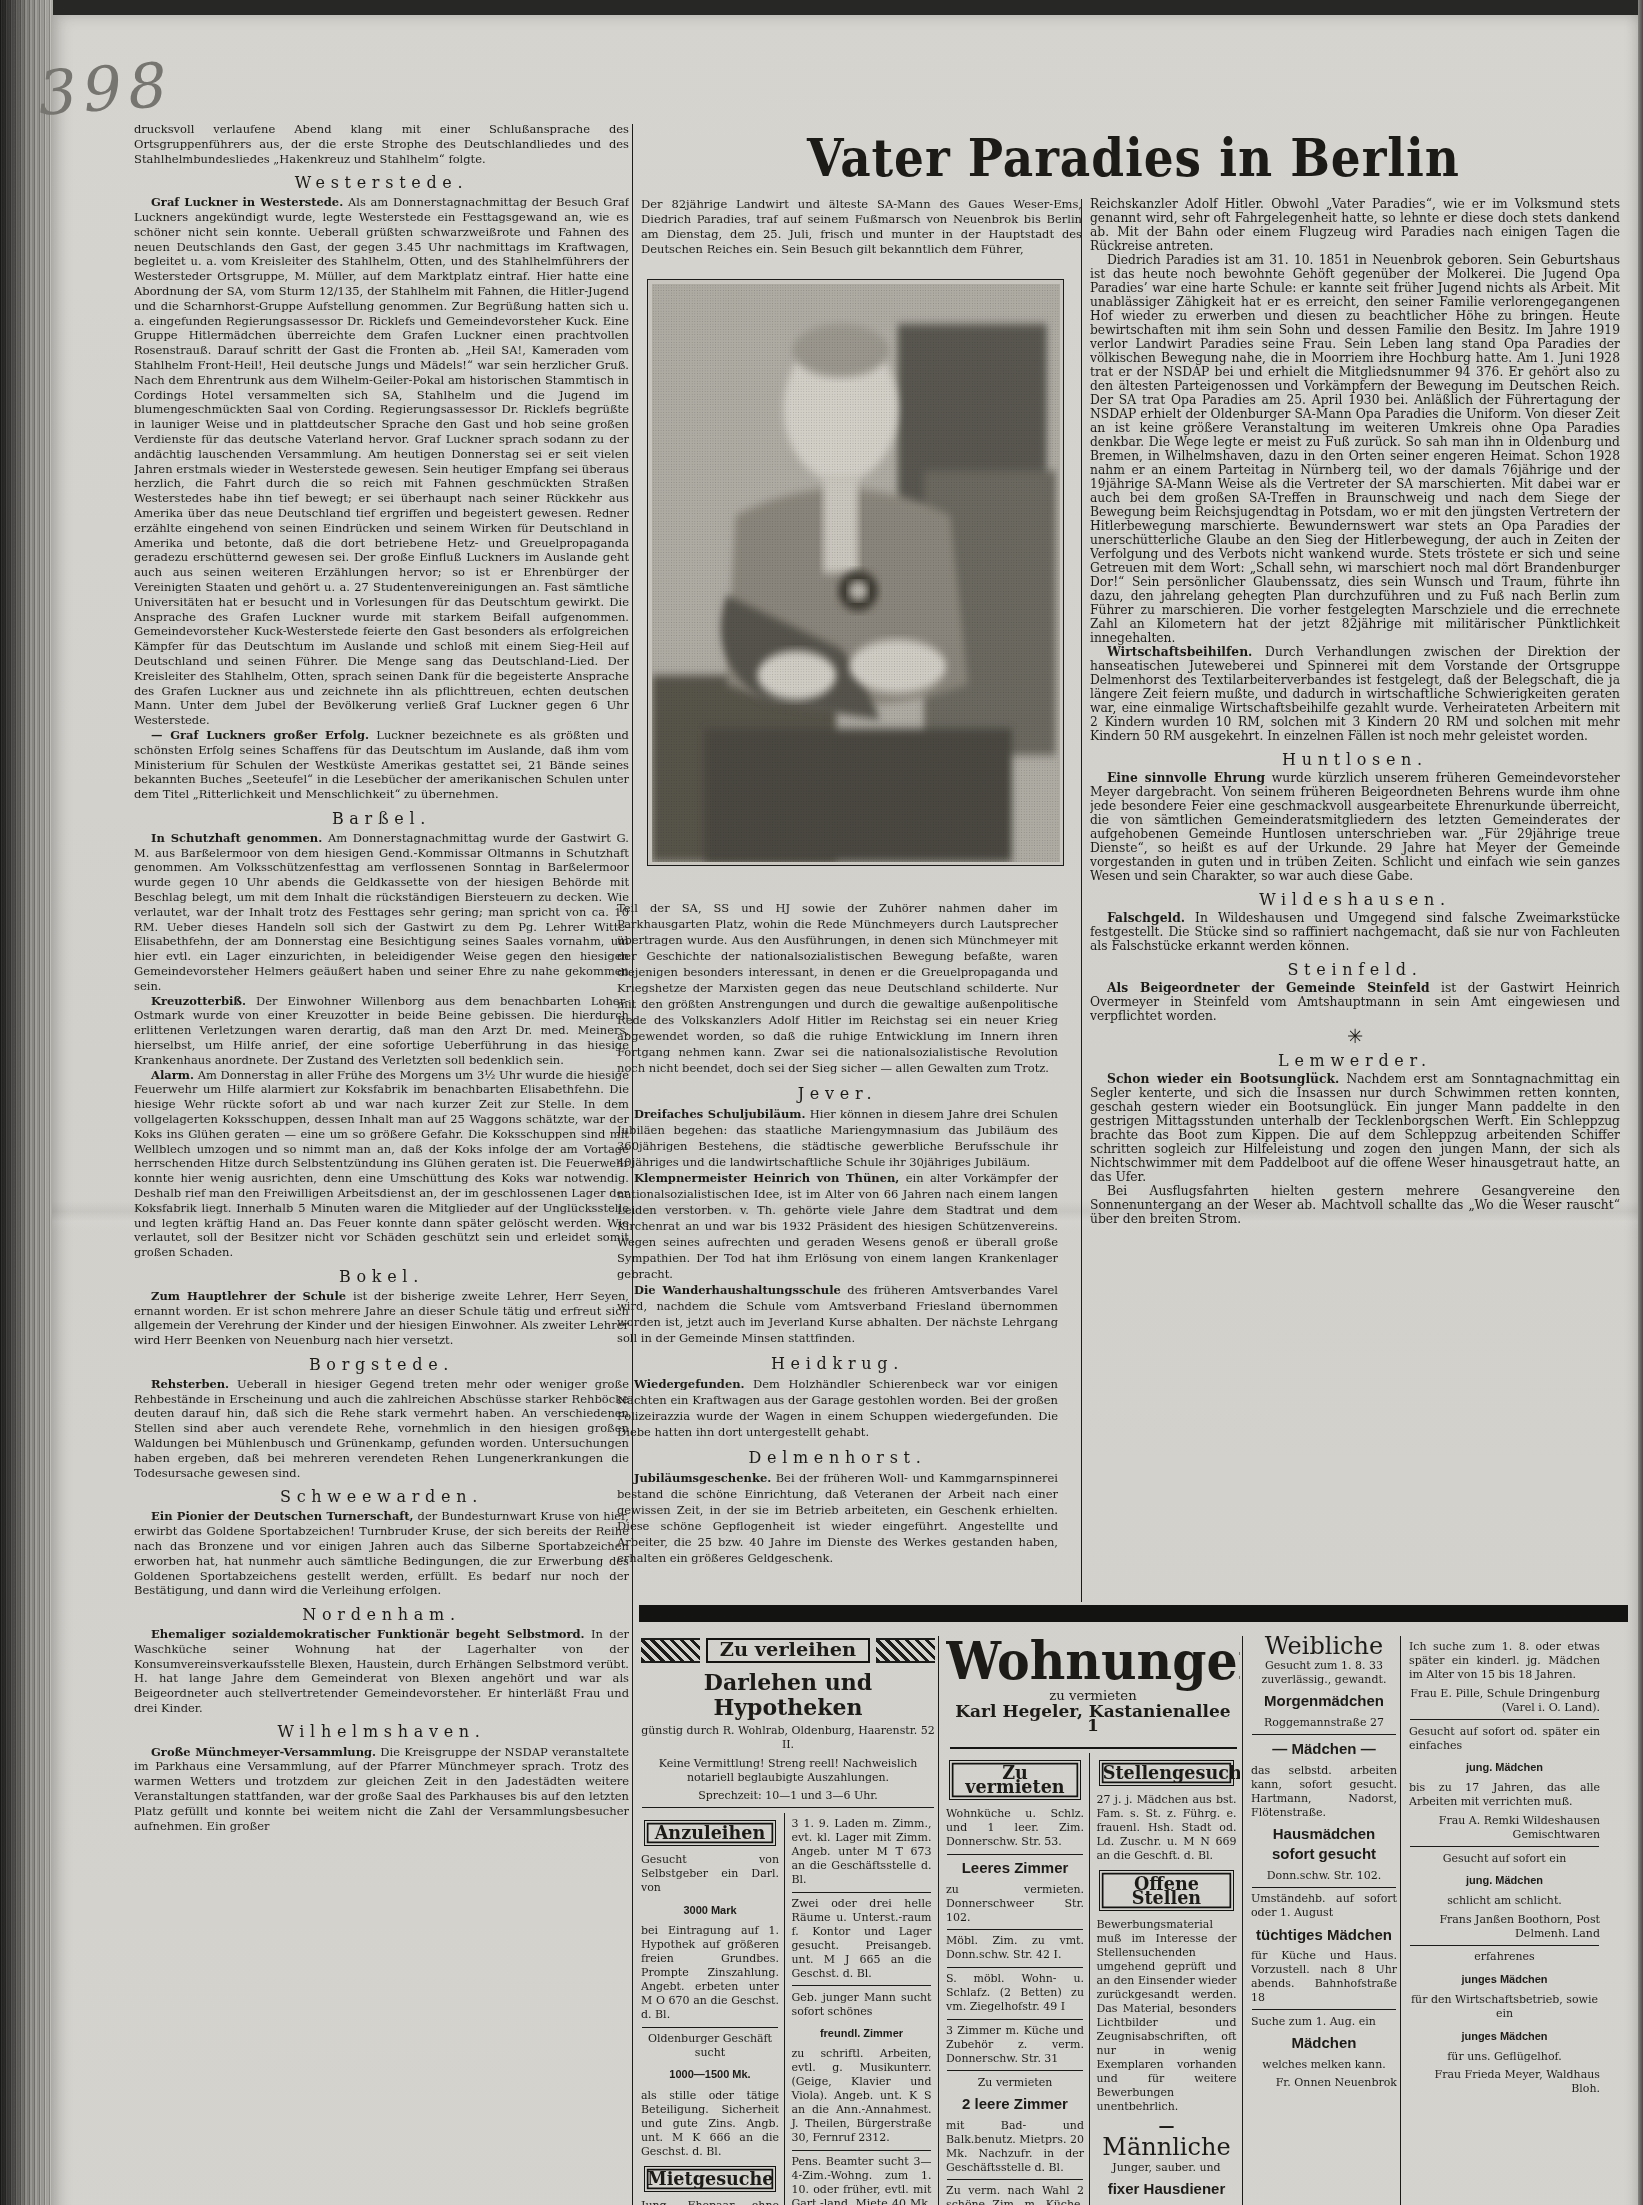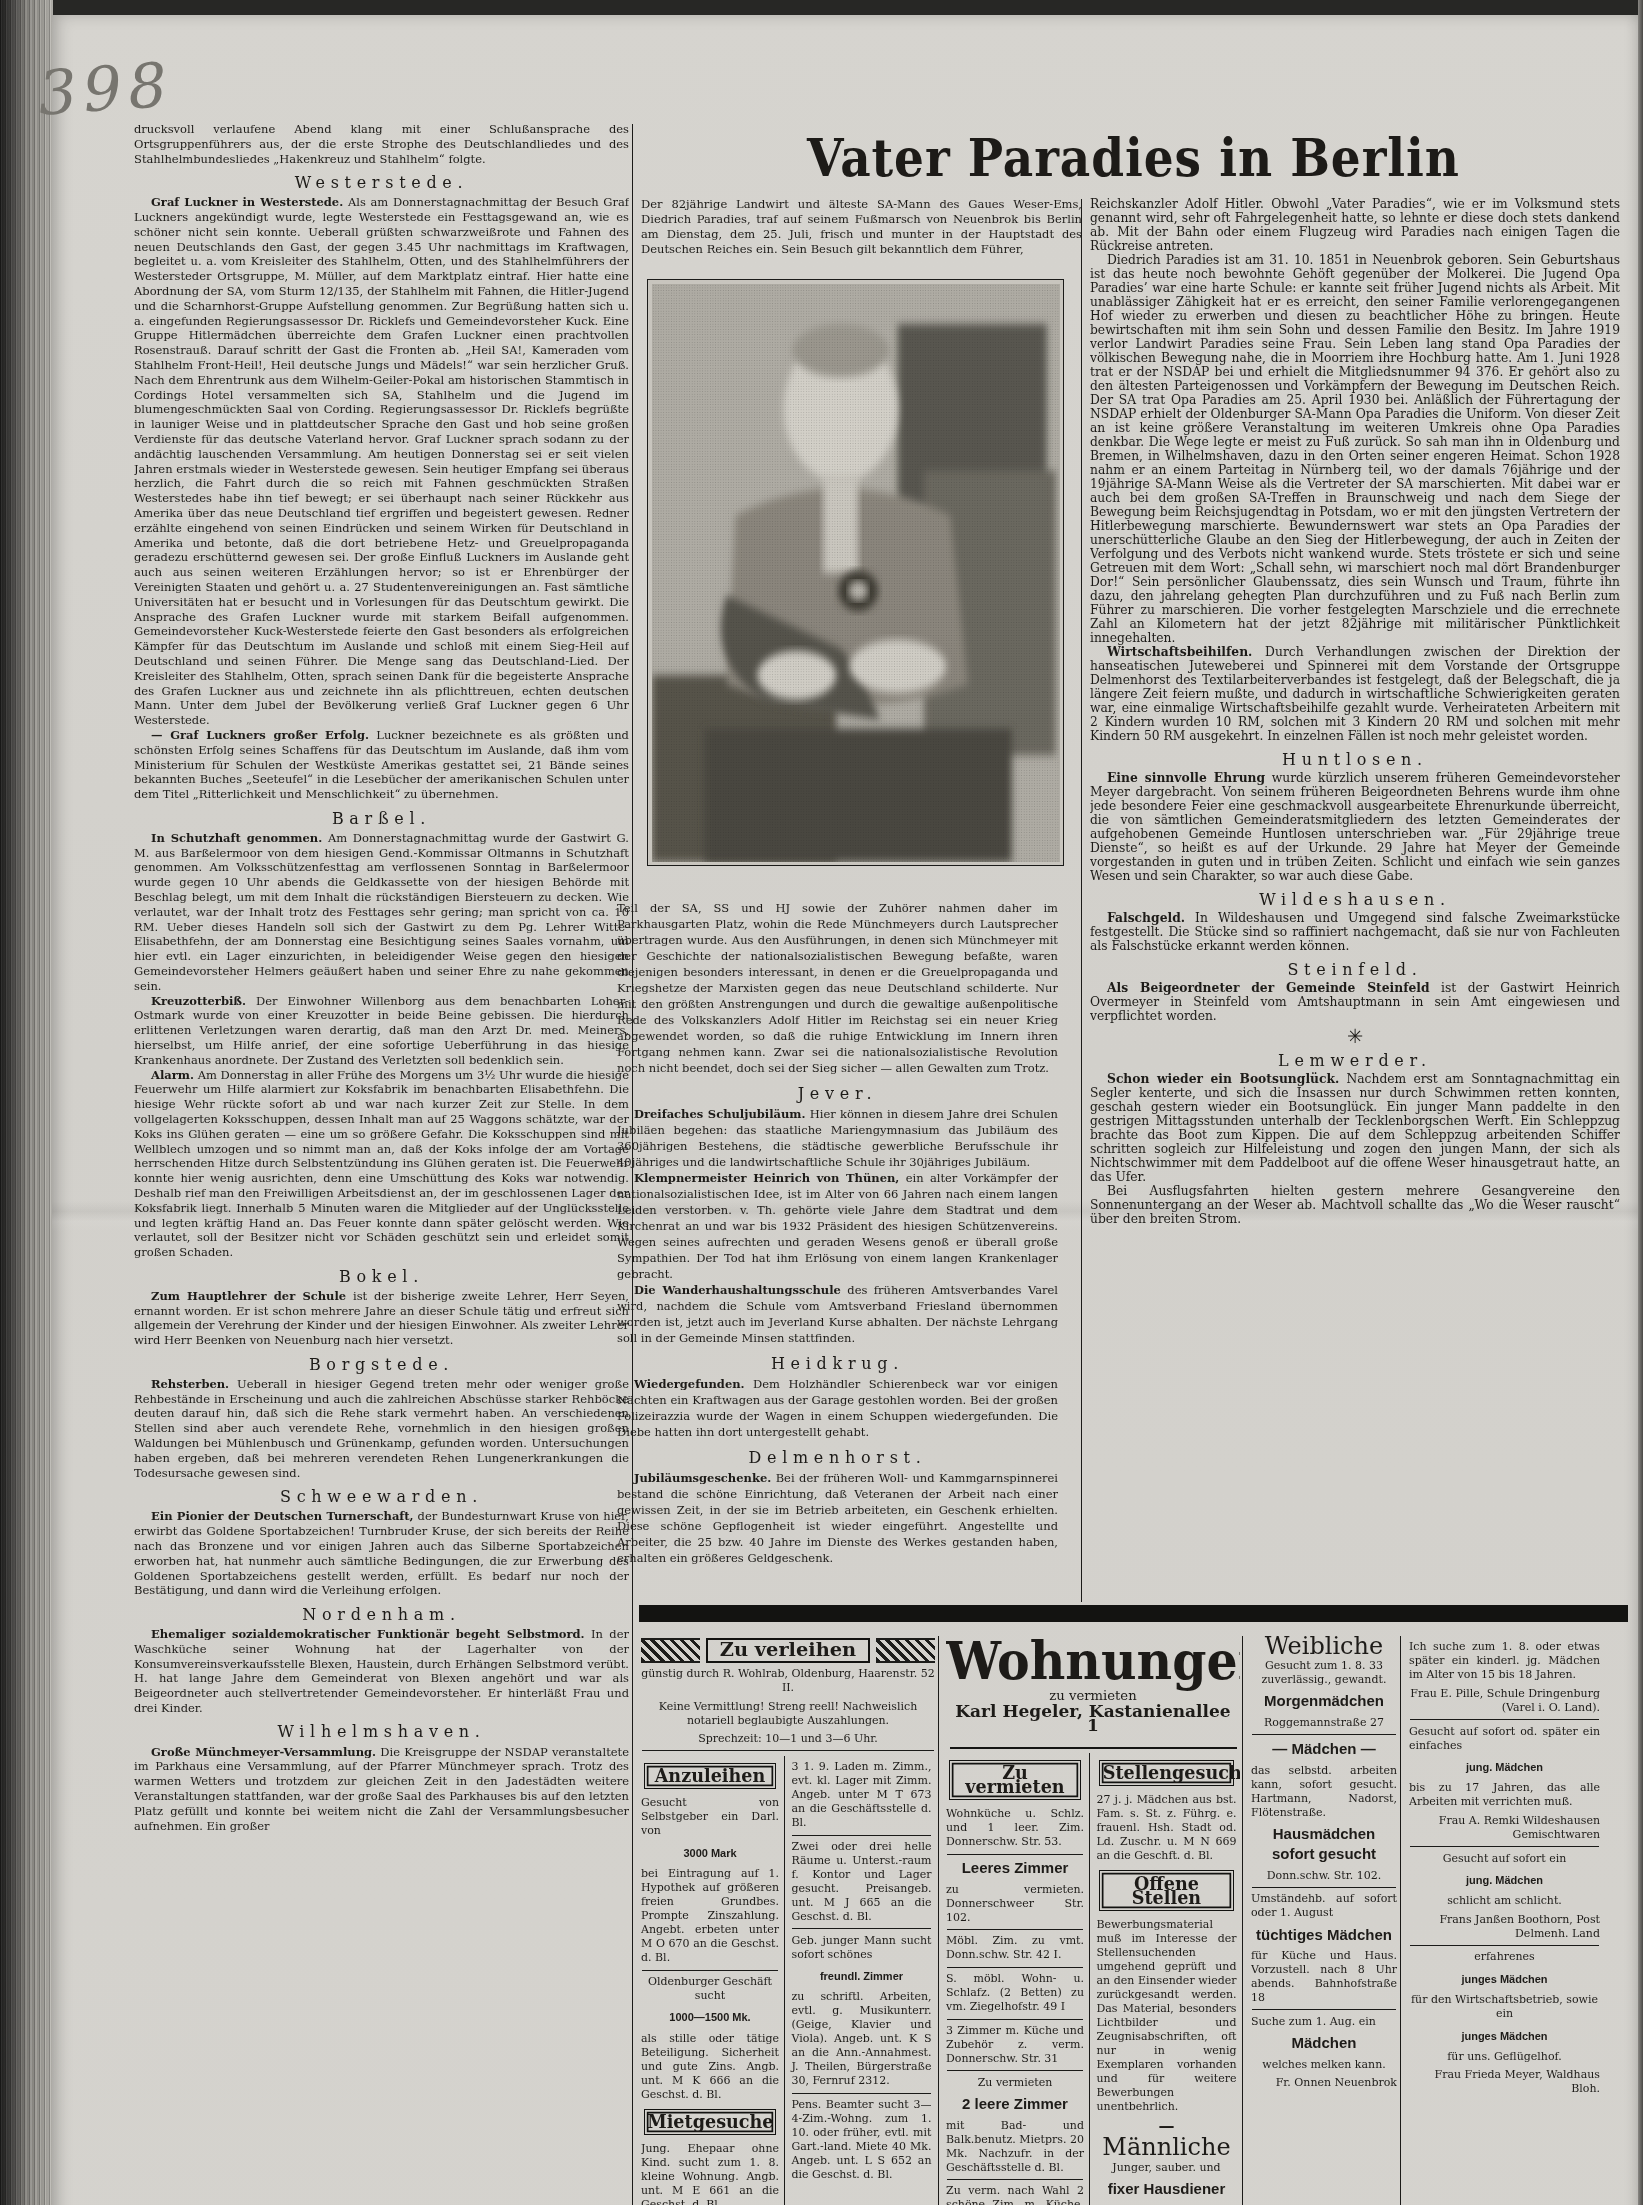--- a/index.html
+++ b/index.html
@@ -200,20 +200,21 @@
   </div>
 
   <div class="bigbar"></div>
 
   <div class="adcol" id="colA">
     <div class="hatchrow">
       <div class="hatch"></div>
       <div class="hatchbox">Zu verleihen</div>
       <div class="hatch"></div>
     </div>
+    <div class="darl-title">Darlehen und Hypotheken</div>
     <p class="ad centertxt">günstig durch R. Wohlrab, Oldenburg, Haarenstr. 52 II.</p>
     <p class="ad centertxt">Keine Vermittlung! Streng reell! Nachweislich notariell beglaubigte Auszahlungen.</p>
     <p class="ad centertxt">Sprechzeit: 10—1 und 3—6 Uhr.</p>
     <div class="adsep"></div>
     <div class="subrow">
       <div class="subL">
         <div class="adboxhead">Anzuleihen</div>
         <p class="ad">Gesucht von Selbstgeber ein Darl. von</p>
         <div class="bigad">3000 Mark</div>
         <p class="ad">bei Eintragung auf 1. Hypothek auf größeren freien Grundbes. Prompte Zinszahlung. Angebt. erbeten unter M O 670 an die Geschst. d. Bl.</p>

